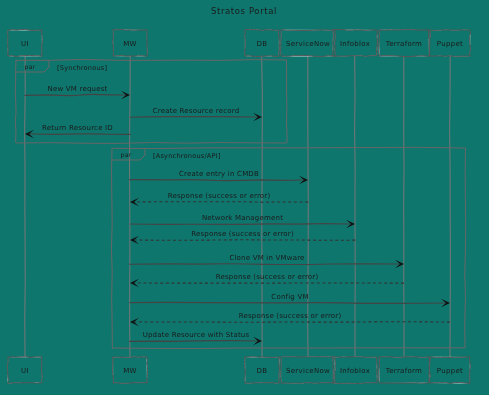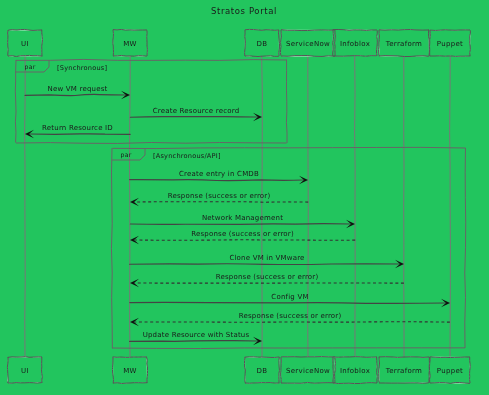--- a/index.html
+++ b/index.html
@@ -10,21 +10,21 @@
   body {
     width: 489px;
     height: 395px;
     overflow: hidden;
     font-family: "DejaVu Sans", sans-serif;
   }
   #diagram-root {
     position: relative;
     width: 489px;
     height: 395px;
-    background: #22c55e;
+    background: #0f766e;
     text-align: right;
   }
   svg#sequence-svg {
     display: block;
     width: 489px;
     height: 395px;
   }
   .box-shape {
     stroke: #555555;
     stroke-width: 1;

